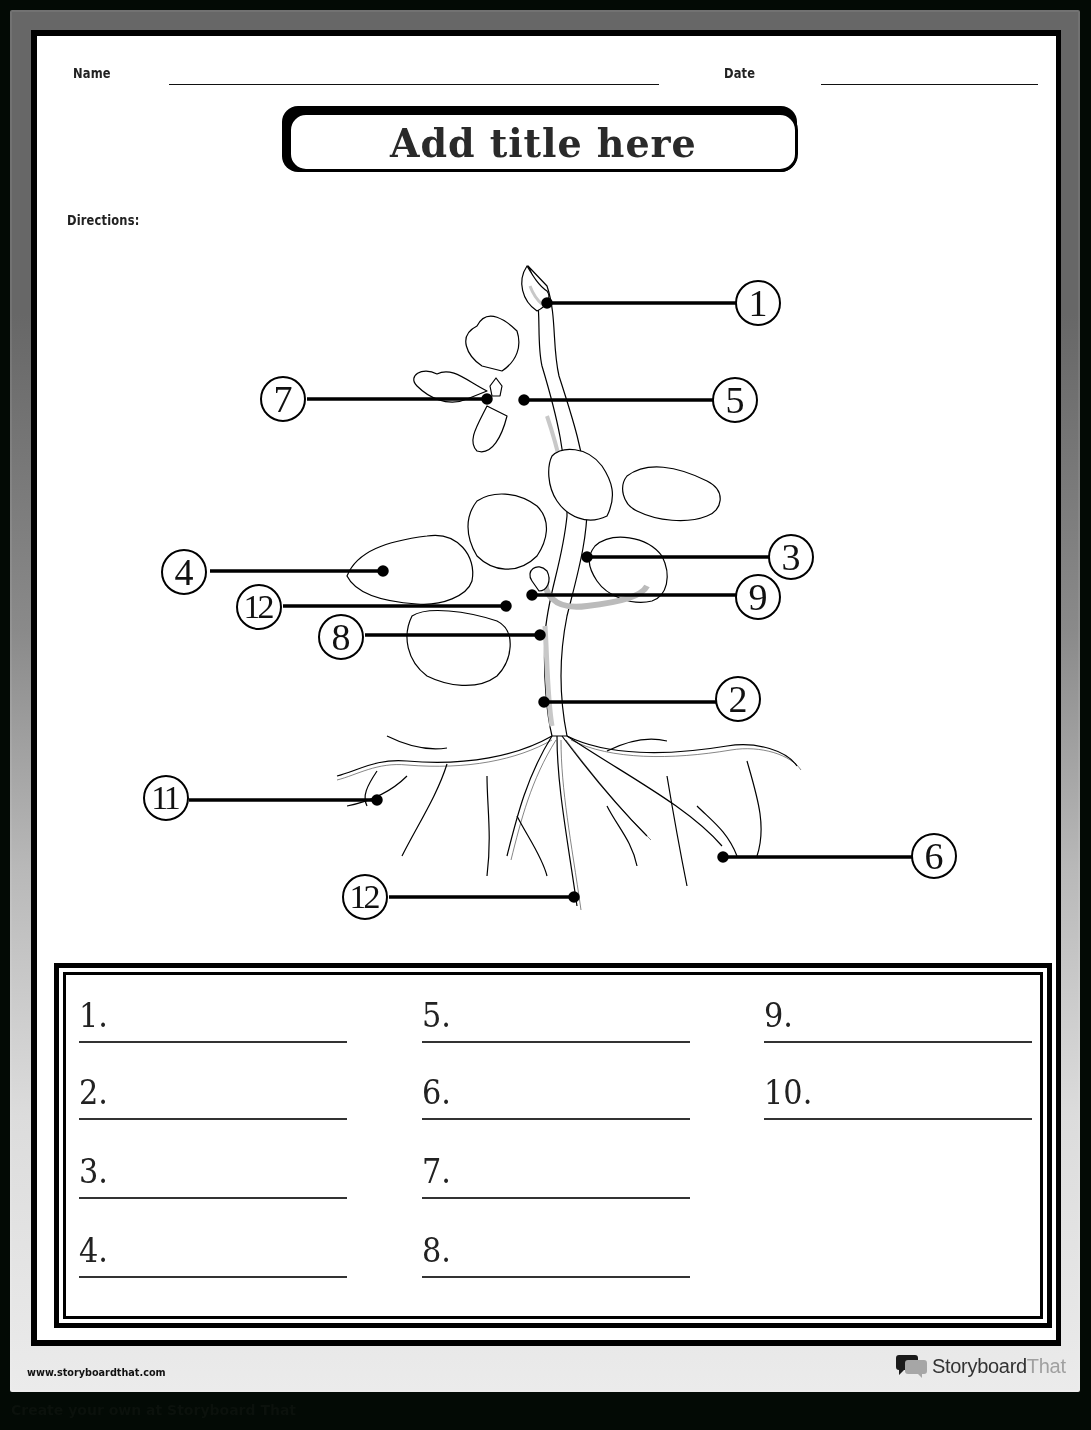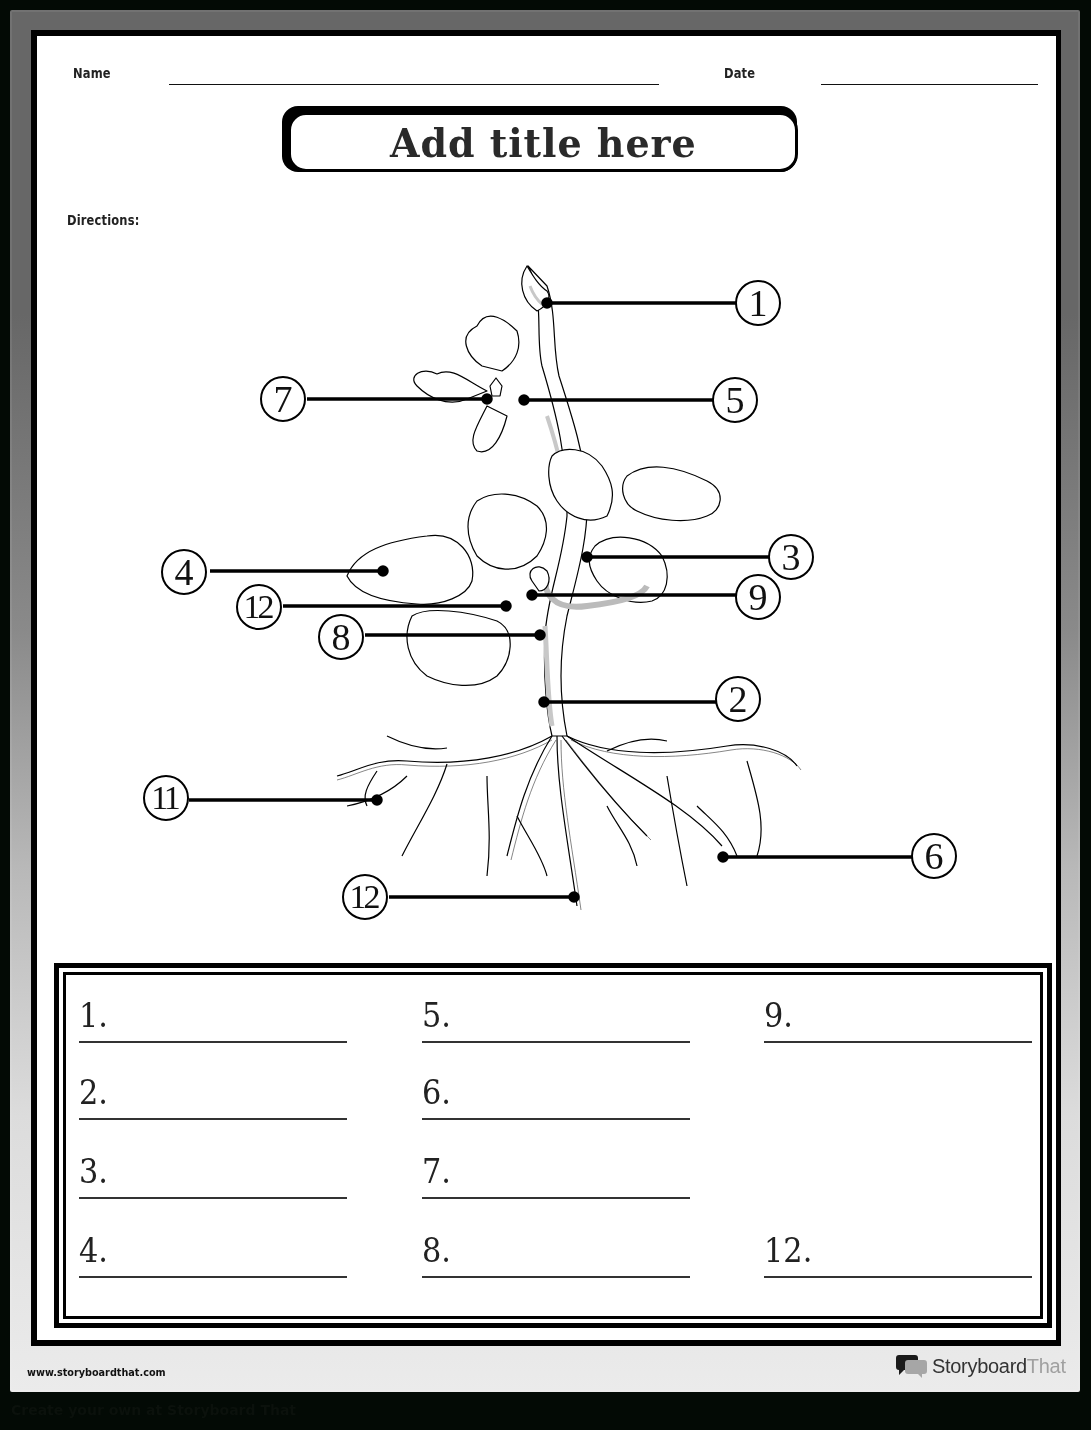--- a/index.html
+++ b/index.html
@@ -248,22 +248,22 @@
     </div>
     <div class="ans" style="left:375px; top:1192px;">
       <span class="ans-num">8.</span>
       <div class="ans-line"></div>
     </div>
 
     <div class="ans" style="left:717px; top:957px;">
       <span class="ans-num">9.</span>
       <div class="ans-line"></div>
     </div>
-    <div class="ans" style="left:717px; top:1192px;">
-      <span class="ans-num">12.</span>
+    <div class="ans" style="left:717px; top:1034px;">
+      <span class="ans-num">10.</span>
       <div class="ans-line"></div>
     </div>
 
   </div>
 </div>
 
 <span class="footer-url">www.storyboardthat.com</span>
 
 <div class="brand">
   <span class="brand-icon">

